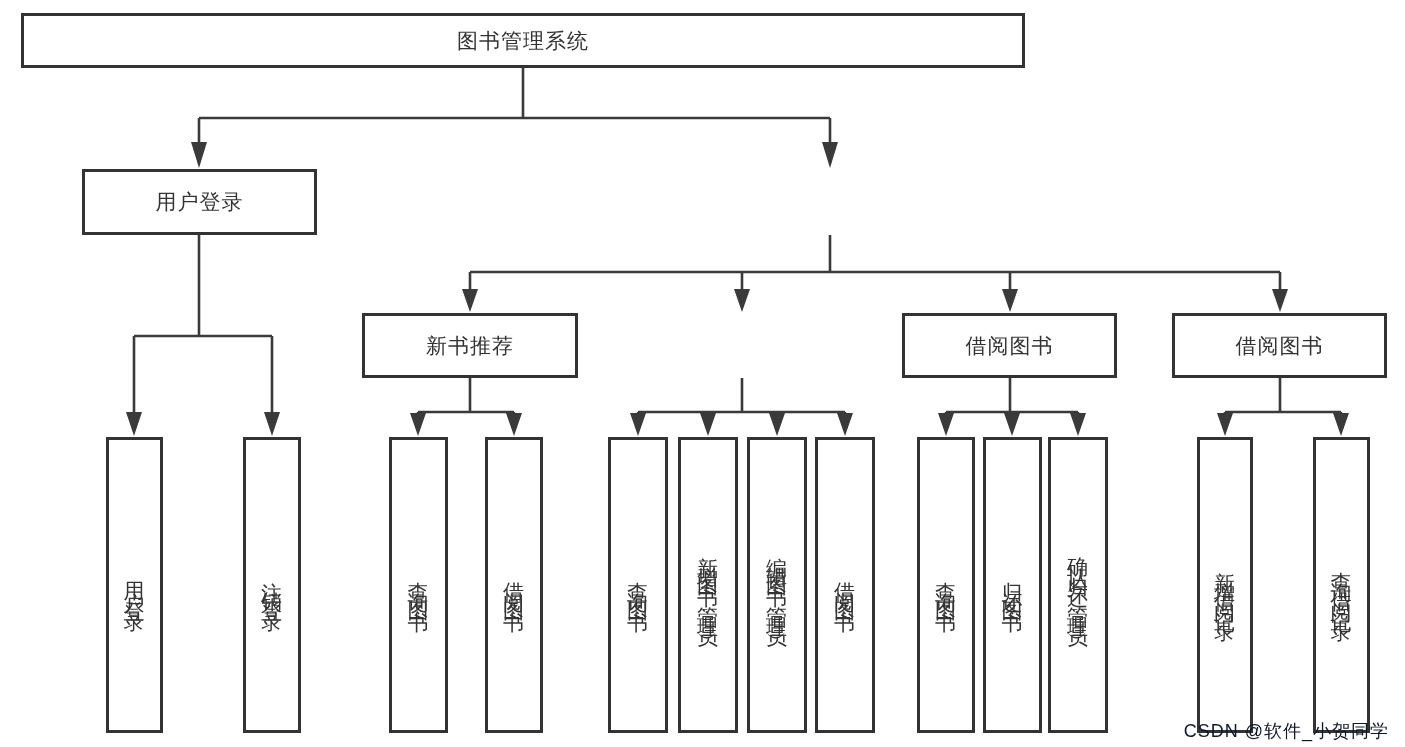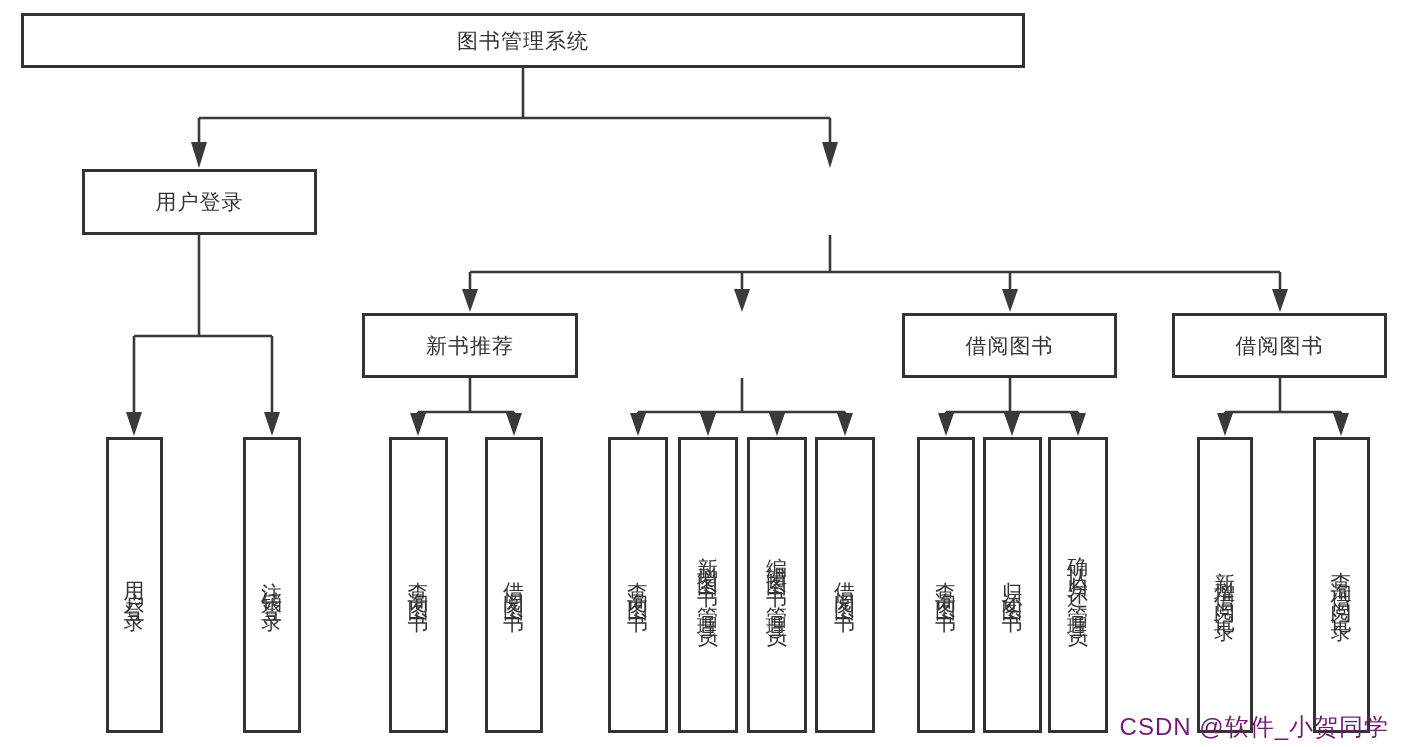--- a/index.html
+++ b/index.html
@@ -50,22 +50,22 @@
   .n-leaf-bb-edit       {left:747px; width:60px;}
   .n-leaf-bb-borrow     {left:815px; width:60px;}
   .n-leaf-cb-query      {left:917px; width:58px;}
   .n-leaf-cb-return     {left:983px; width:59px;}
   .n-leaf-cb-confirm    {left:1048px;width:60px;}
   .n-leaf-br-add        {left:1197px;width:56px;}
   .n-leaf-br-query      {left:1313px;width:57px;}
   #watermark{
     position:absolute;
     right:16px;bottom:4px;
-    font-size:24px;
-    color:#701a75;
+    font-size:18px;
+    color:#0f172a;
     letter-spacing:1px;
     text-align:center;
   }
 </style>
 </head>
 <body>
 
 <div id="canvas">
 
   <svg id="connectors" viewBox="0 0 1405 747" xmlns="http://www.w3.org/2000/svg">

